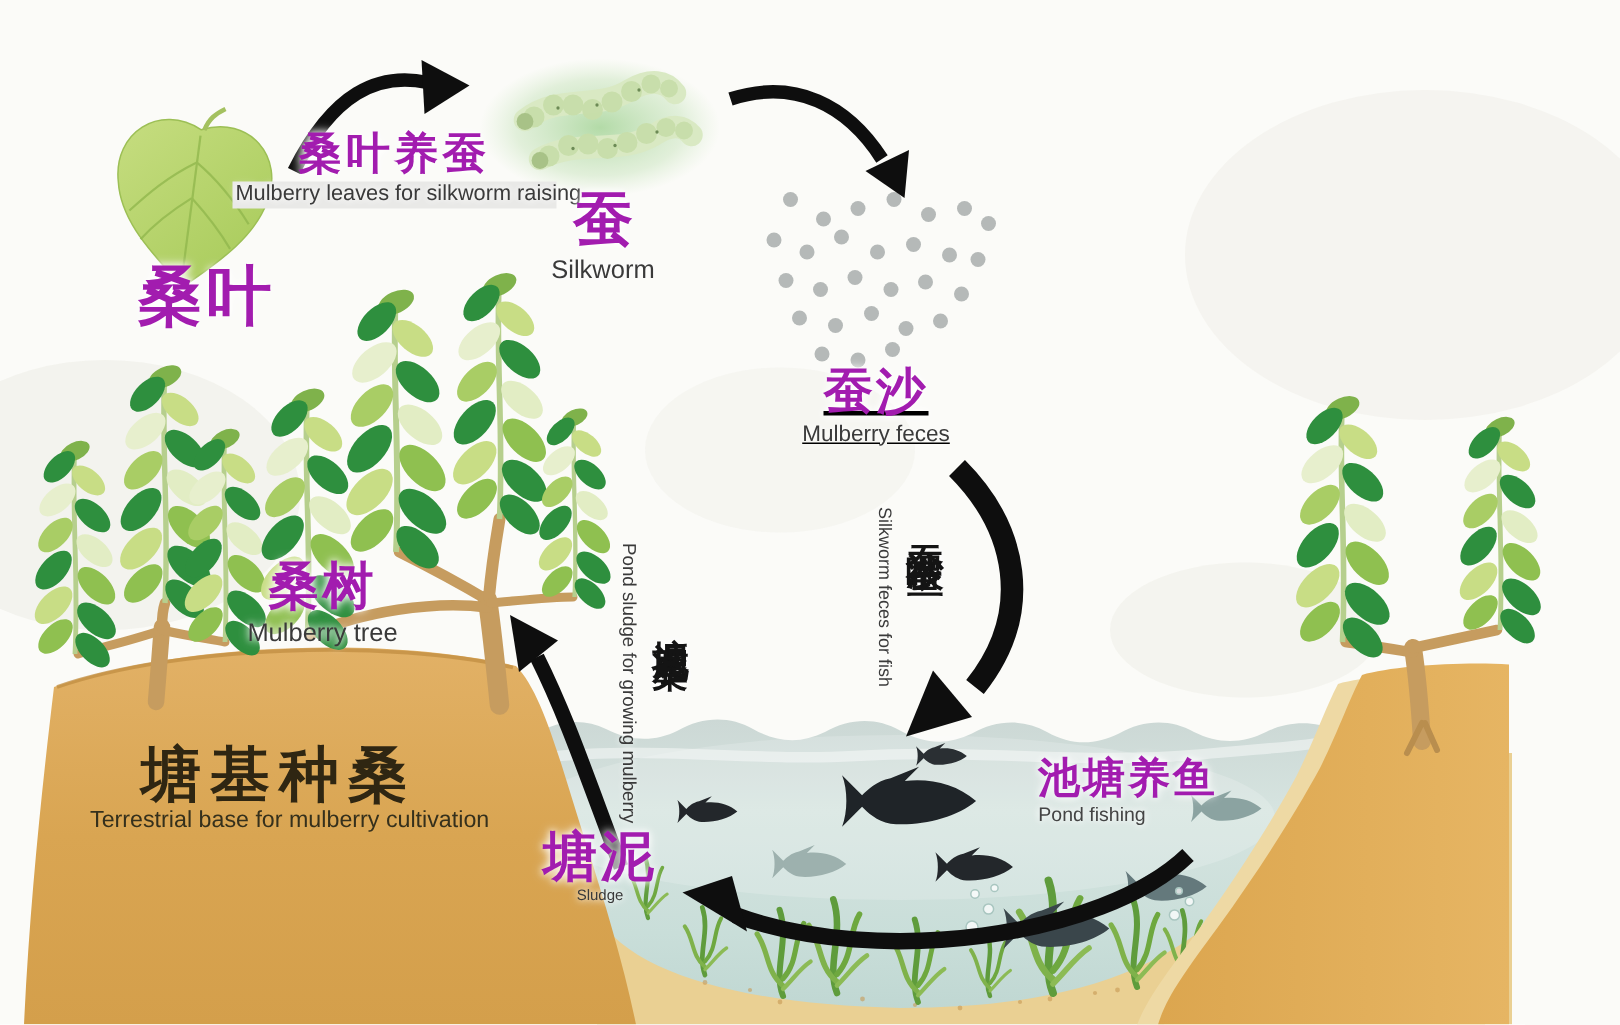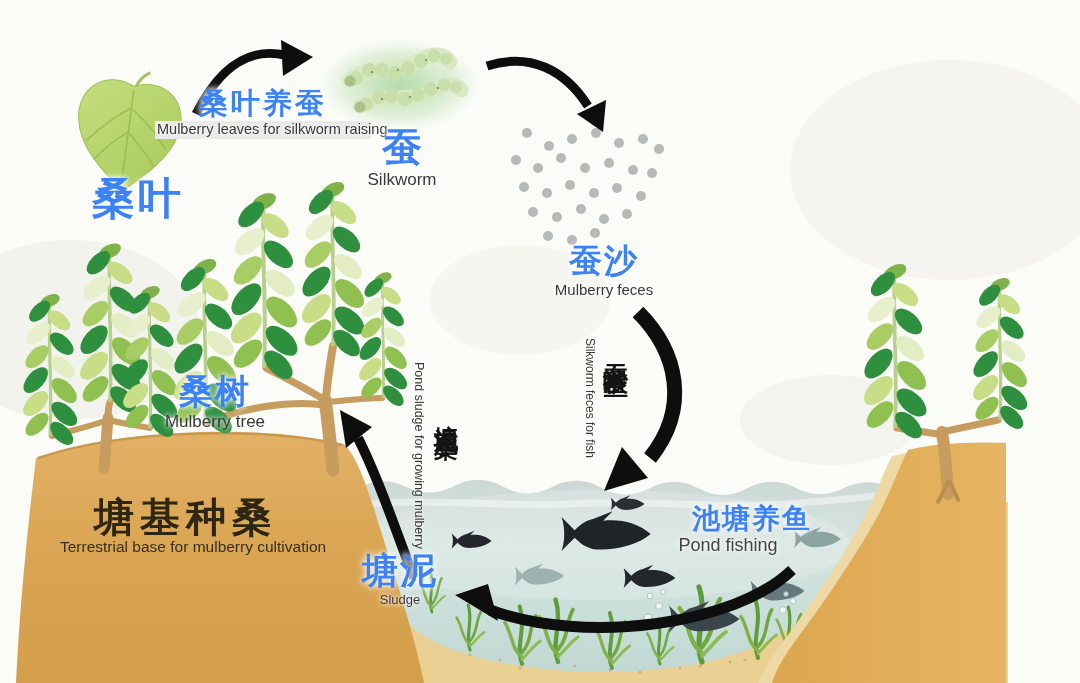--- a/index.html
+++ b/index.html
@@ -4,21 +4,21 @@
 <style>
   html,body{margin:0;padding:0;background:#ffffff;}
   #stage{
     position:relative;width:1080px;height:683px;overflow:hidden;
     background:#fbfbf8;
     font-family:"Liberation Sans", sans-serif;
   }
   #stage svg{position:absolute;left:0;top:0;}
   .label{position:absolute;text-align:center;line-height:1.05;}
   .label .zh{
-    display:block;font-weight:bold;color:#3b82f6;
+    display:block;font-weight:bold;color:#a21caf;
     text-shadow:0 0 5px rgba(255,255,255,.95),0 0 8px rgba(255,255,255,.85);
     white-space:nowrap;
   }
   .label .en{
     display:block;color:#3a3a3a;margin-top:3px;
     text-shadow:0 0 4px rgba(255,255,255,.95),0 0 7px rgba(255,255,255,.85);
     white-space:nowrap;
   }
   .vert{position:absolute;display:flex;flex-direction:row;align-items:flex-start;}
   .vzh{
@@ -33,29 +33,29 @@
   
   #lbl-mulberry-leaf{left:58px;top:176px;width:160px;}
   #lbl-mulberry-leaf .zh{font-size:43px;letter-spacing:3px;}
   #lbl-mulberry-leaf .en{font-size:19px;}
   #lbl-leaves-for-silkworm{left:155px;top:88px;width:216px;}
   #lbl-leaves-for-silkworm .zh{font-size:29px;letter-spacing:3px;}
   #lbl-leaves-for-silkworm .en{font-size:14.5px;background:#e9e9e7;padding:1px 2px;}
   #lbl-silkworm{left:352px;top:126px;width:100px;}
   #lbl-silkworm .zh{font-size:40px;}
   #lbl-silkworm .en{font-size:17px;font-family:Liberation Sans, sans-serif;}
-  #lbl-silkworm-feces{left:548px;top:244px;width:112px;}
+  #lbl-silkworm-feces{left:528px;top:244px;width:112px;text-decoration:underline;}
   #lbl-silkworm-feces .zh{font-size:33px;letter-spacing:2px;}
   #lbl-silkworm-feces .en{font-size:15px;}
   #lbl-pond-fishing{left:648px;top:504px;width:160px;}
   #lbl-pond-fishing .zh{font-size:28px;letter-spacing:2px;margin-left:44px;}
-  #lbl-pond-fishing .en{font-size:18px;color:#444;}
+  #lbl-pond-fishing .en{font-size:13px;color:#444;}
   #lbl-sludge{left:350px;top:552px;width:100px;}
   #lbl-sludge .zh{font-size:36px;letter-spacing:2px;}
-  #lbl-sludge .en{font-size:13px;text-align:center;}
+  #lbl-sludge .en{font-size:10px;text-align:center;}
   #lbl-mulberry-tree{left:160px;top:374px;width:110px;}
   #lbl-mulberry-tree .zh{font-size:34px;letter-spacing:2px;}
   #lbl-mulberry-tree .en{font-size:17px;}
   #lbl-terrestrial-base{left:60px;top:496px;width:252px;}
   #lbl-terrestrial-base .zh{font-size:40px;letter-spacing:6px;color:#2f2612;text-shadow:none;}
   #lbl-terrestrial-base .en{font-size:15.5px;color:#35301c;text-shadow:none;margin-top:1px;}
   #lbl-feces-for-fish{left:583px;top:338px;}
   #lbl-feces-for-fish .ven{font-size:12px;height:150px;}
   #lbl-feces-for-fish .vzh{font-size:25px;letter-spacing:3px;margin-left:3px;margin-top:6px;}
   #lbl-sludge-for-mulberry{left:412px;top:362px;}

